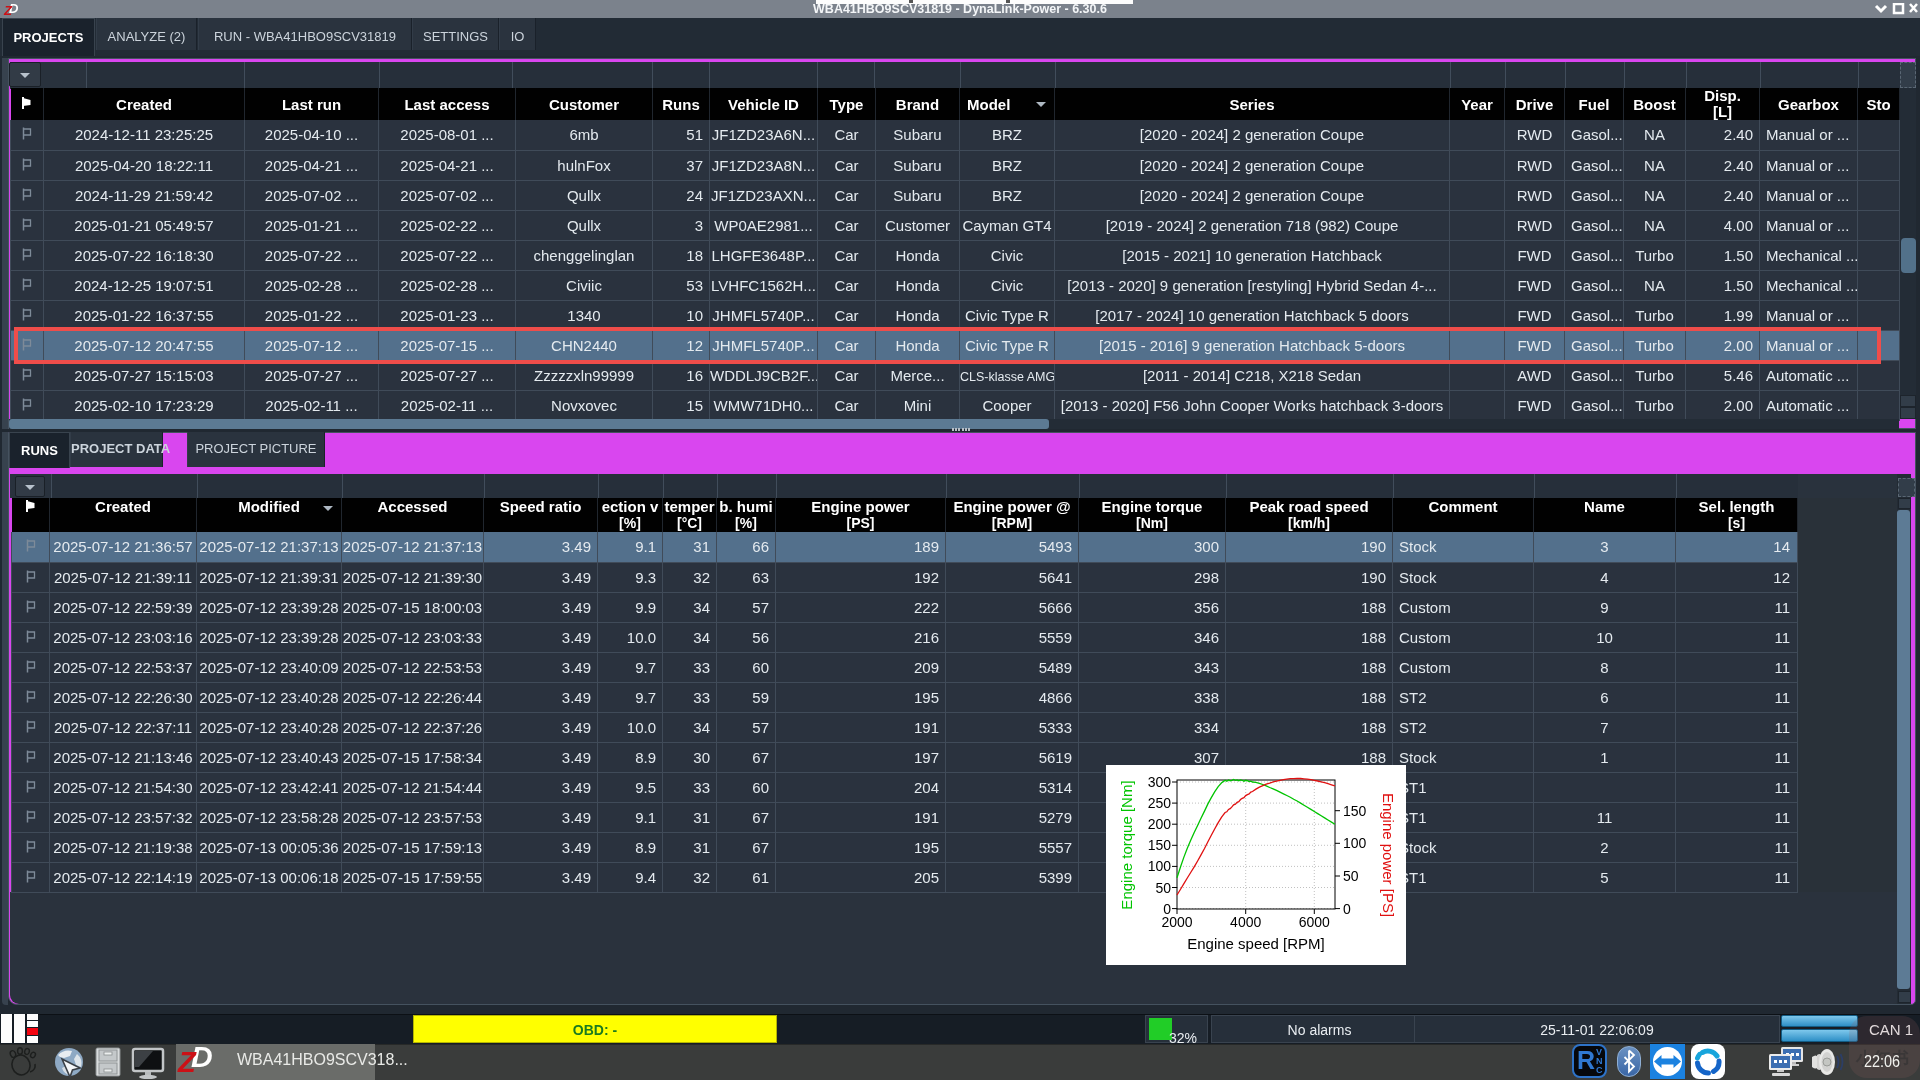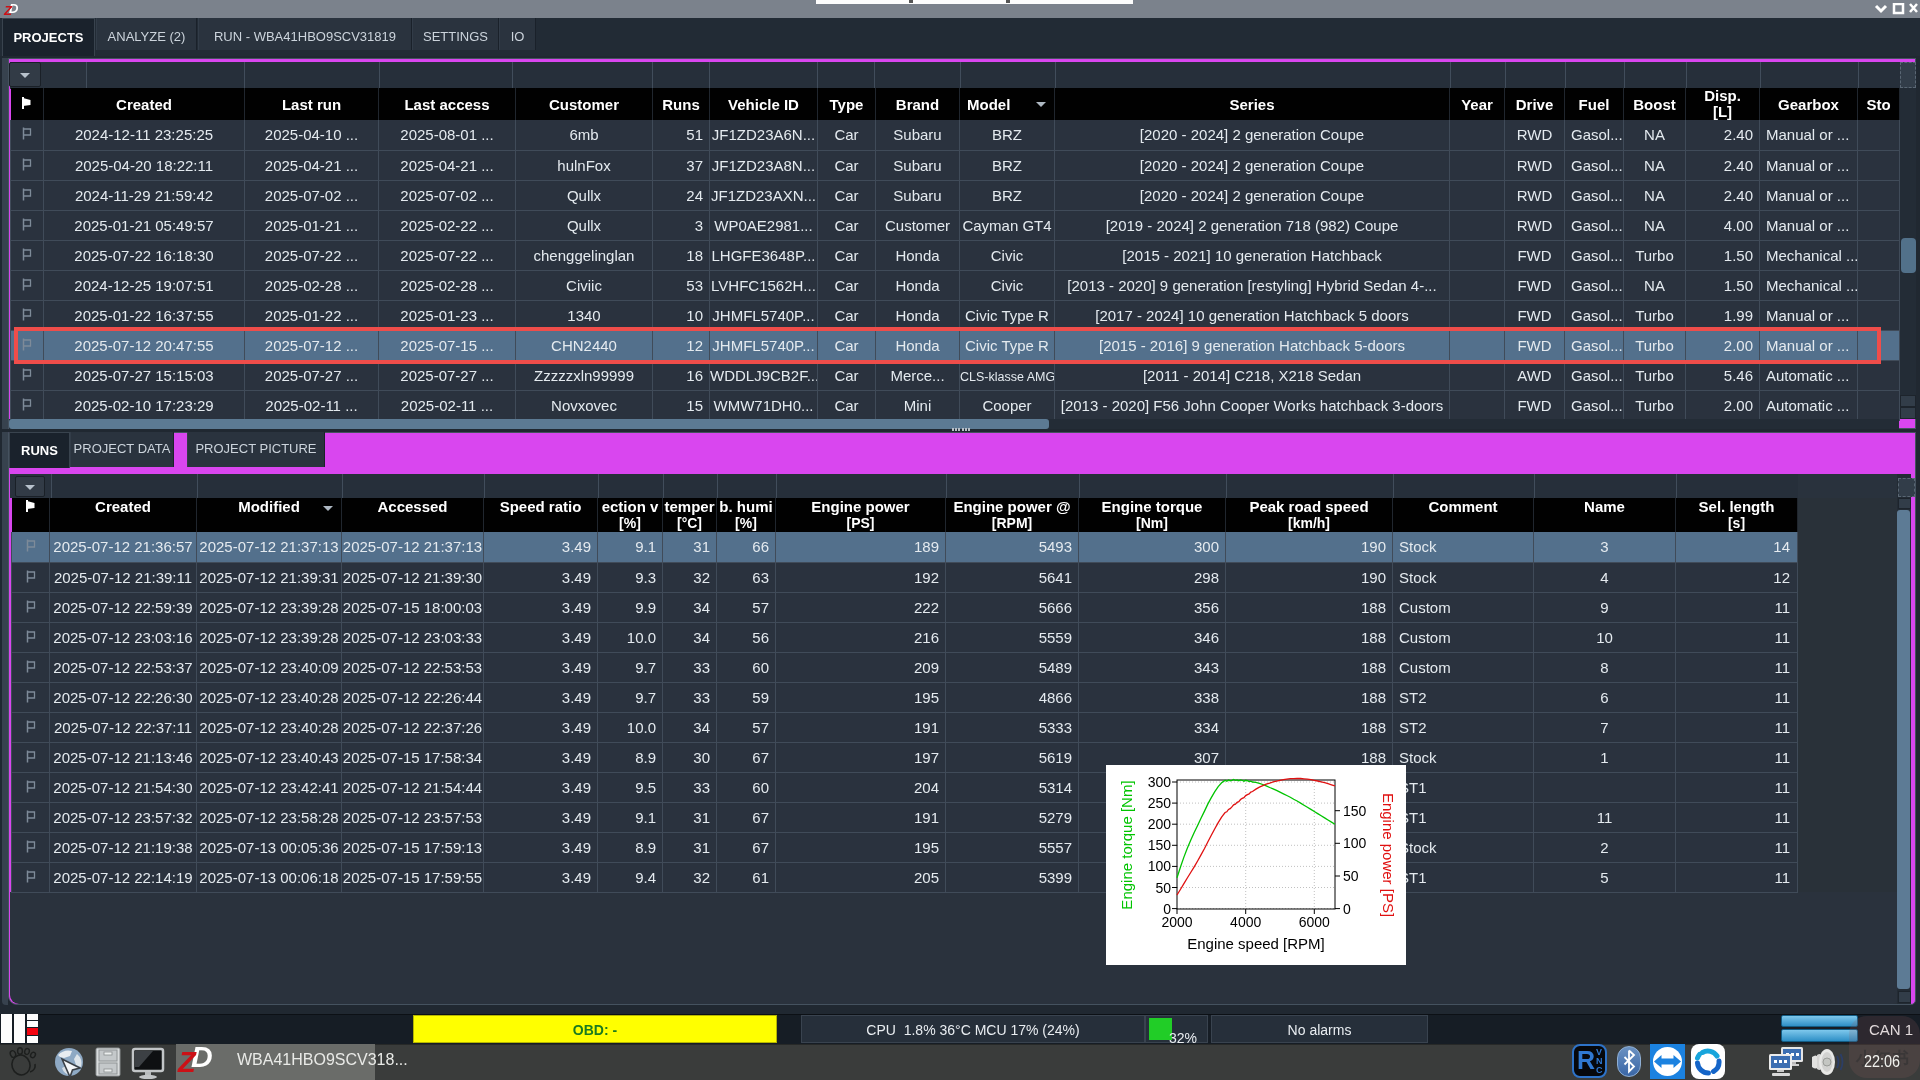--- a/index.html
+++ b/index.html
@@ -49,20 +49,21 @@
 #taskbar { left:0; top:1044px; width:1920px; height:36px; background:#3a3c3b; border-top:1px solid #272928; }
 </style>
 </head>
 <body>
 <div id="stage">
 
   <div class="abs" id="titlebar"></div>
   <div class="abs" id="whitestrip"></div>
     <div class="abs" style="left:909px;top:0;width:4px;height:2.5px;background:#555;"></div>
     <div class="abs" style="left:1006px;top:0;width:4px;height:2.5px;background:#555;"></div>
+  <div class="abs" id="title-text">WBA41HBO9SCV31819 - DynaLink-Power - 6.30.6</div>
   <div class="abs" style="left:4px;top:1px;width:16px;height:16px;z-index:3;">
     <span style="position:absolute;left:5px;top:0px;color:#ffffff;font-weight:bold;font-style:italic;font-size:13px;">D</span>
     <span style="position:absolute;left:0px;top:2px;color:#cc1016;font-weight:bold;font-style:italic;font-size:13px;">Z</span>
   </div>
   <svg class="abs" style="left:1874px;top:3px" width="44" height="12" viewBox="0 0 44 12">
     <path d="M2 3 L7 8 L12 3" stroke="#ffffff" stroke-width="3" fill="none"></path>
     <rect x="20" y="1" width="9" height="9" fill="none" stroke="#ffffff" stroke-width="2.5"></rect>
     <path d="M36 1 L43 9 M43 1 L36 9" stroke="#ffffff" stroke-width="2.5"></path>
   </svg>
 
@@ -382,21 +383,21 @@
     <div class="sbbtn" style="left:1891px; top:3px; width:16px; height:26px; border-style:dashed; border-color:#5a6774;"></div>
     <div class="sbthumb" style="left:1892px; top:179px; width:15px; height:35px;"></div>
     <div class="sbbtn" style="left:1891px; top:336px; width:16px; height:12px;"></div>
     <div class="sbbtn" style="left:1891px; top:348px; width:16px; height:12px;"></div>
   </div>
 
   <div class="widget" id="runswidget" style="left:8px; top:432px; width:1908px; height:573px; border-radius:0 0 5px 9px;">
     <div class="abs" style="left:1787px; top:65px; width:101px; height:506px; background:#293139;"></div>
     <div class="abs" style="left:1px; top:459px; width:1887px; height:112px; background:#2a323d; border-radius:0 0 4px 9px;"></div>
     <div class="tab active" style="left:0px; top:-1px; width:61px; height:36px; line-height:35px;">RUNS</div>
-    <div class="tab" style="left:61px; top:-1px; width:104px; height:35px; line-height:34px;">PROJECT DATA</div>
+    <div class="tab" style="left:61px; top:-1px; width:93px; height:35px; line-height:34px;font-weight:bold;">PROJECT DATA</div>
     <div class="tab" style="left:178px; top:-1px; width:138px; height:35px; line-height:34px;">PROJECT PICTURE</div>
     <div class="frow" style="left:1px; top:41px; width:1887px; height:24px;">
       <div class="fcell" style="left:41px; width:146px;"></div>
       <div class="fcell" style="left:187px; width:145px;"></div>
       <div class="fcell" style="left:332px; width:142px;"></div>
       <div class="fcell" style="left:474px; width:114px;"></div>
       <div class="fcell" style="left:588px; width:65px;"></div>
       <div class="fcell" style="left:653px; width:54px;"></div>
       <div class="fcell" style="left:707px; width:59px;"></div>
       <div class="fcell" style="left:766px; width:170px;"></div>
@@ -749,26 +750,26 @@
 
   <div class="abs" id="statusbar"></div>
 
   <div class="abs" style="left:1px; top:1014px; width:11px; height:29px; background:#fdfdfd;"></div>
   <div class="abs" style="left:14px; top:1014px; width:11px; height:29px; background:#fdfdfd;"></div>
   <div class="abs" style="left:27px; top:1014px; width:11px; height:6px; background:#fdfdfd;"></div>
   <div class="abs" style="left:27px; top:1021px; width:11px; height:6px; background:#fdfdfd;"></div>
   <div class="abs" style="left:27px; top:1028px; width:11px; height:7px; background:#f30410;"></div>
   <div class="abs" style="left:27px; top:1036px; width:11px; height:7px; background:#fdfdfd;"></div>
   <div class="spanel" style="left:413px; width:364px; background:#ffff00; color:#1a7a1f; font-weight:bold; border-color:#b5b500;">OBD: -</div>
-  <div class="spanel" style="left:801px; width:344px;">CPU&nbsp; 1.8% 36°C MCU 17% (24%)</div>
   <div class="spanel" style="left:1145px; width:63px; text-align:left;">
       <span style="position:absolute;left:3px;top:2px;width:23px;height:22px;background:#21cd27;"></span>
       <span style="position:absolute;left:23px;top:8px;">32%</span>
     </div>
   <div class="spanel" style="left:1211px; width:217px;">No alarms</div>
+  <div class="spanel" style="left:1414px; width:366px;">25-11-01 22:06:09</div>
   <div class="abs" style="left:1781px; top:1015px; width:77px; height:12px; background:linear-gradient(#7ec8ec,#2e8fc6); border:1px solid #135d85; border-radius:2px;"></div>
   <div class="abs" style="left:1781px; top:1029px; width:77px; height:13px; background:linear-gradient(#7ec8ec,#2e8fc6); border:1px solid #135d85; border-radius:2px;"></div>
   <div class="abs" style="left:1869px; top:1021px; width:58px; color:#f2f4f6; font-size:15px;">CAN 1</div>
 
   <div class="abs" id="taskbar"></div>
 
   <svg class="abs" style="left:6px; top:1046px;" width="34" height="32" viewBox="0 0 34 32">
     <ellipse cx="15" cy="19" rx="9" ry="10" fill="none" stroke="#1d1f1e" stroke-width="1.6" transform="rotate(-18 15 19)"></ellipse>
     <ellipse cx="7" cy="8" rx="2.6" ry="3.4" fill="none" stroke="#1d1f1e" stroke-width="1.4" transform="rotate(-25 7 8)"></ellipse>
     <ellipse cx="14" cy="5" rx="2.4" ry="3.2" fill="none" stroke="#1d1f1e" stroke-width="1.4"></ellipse>

